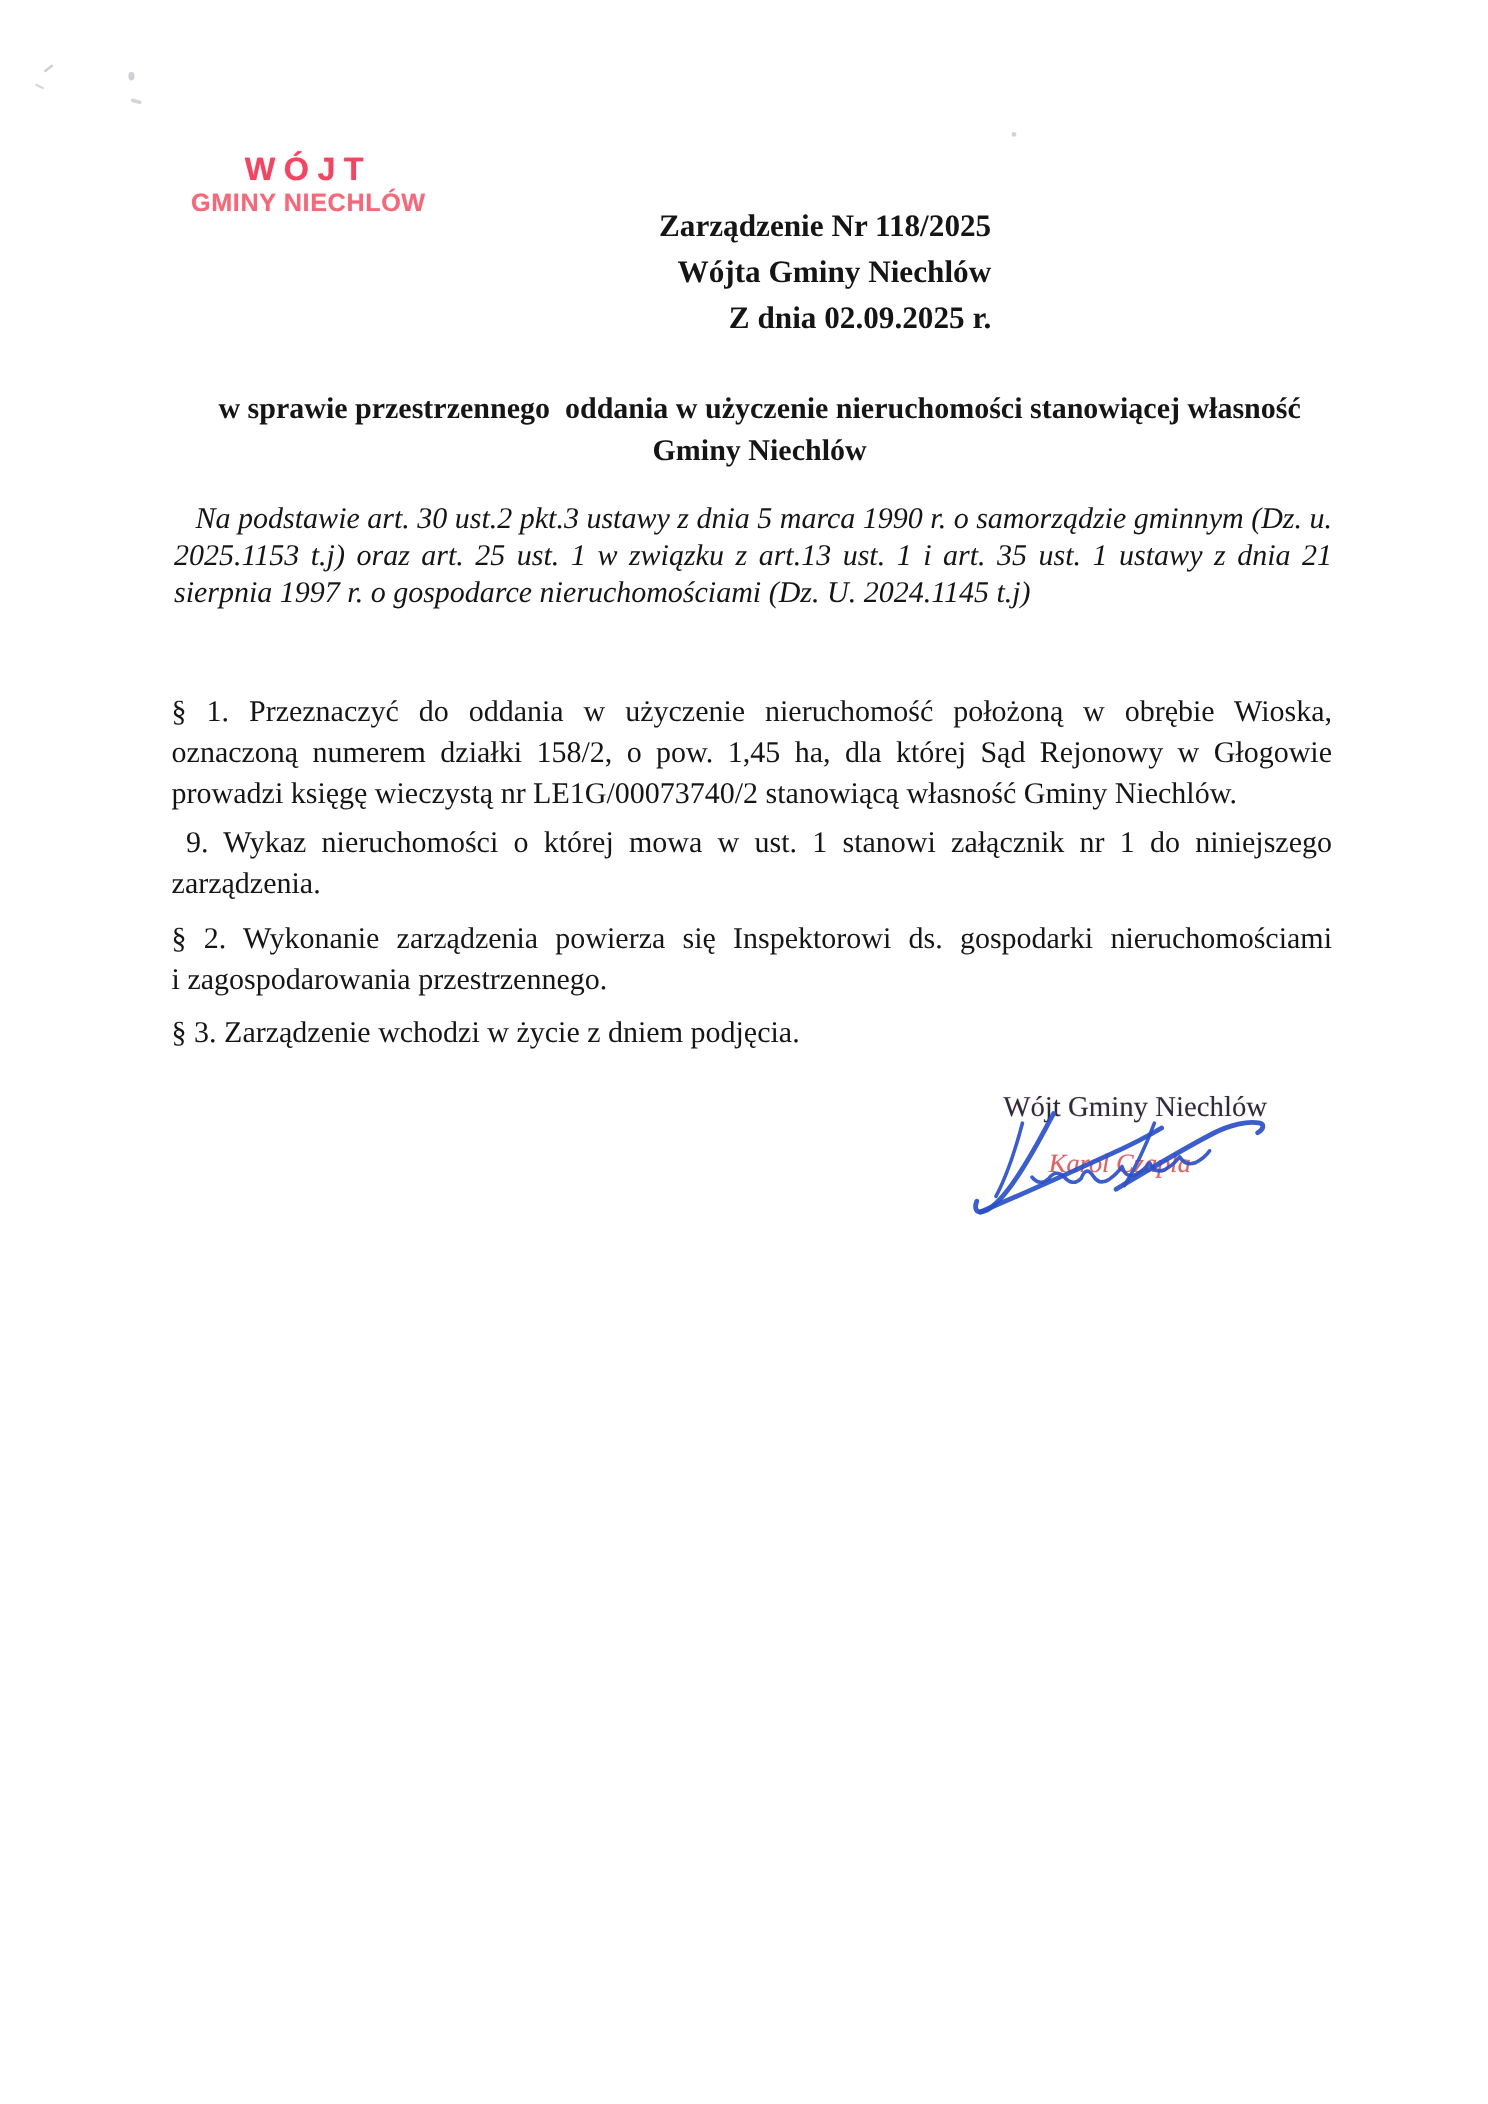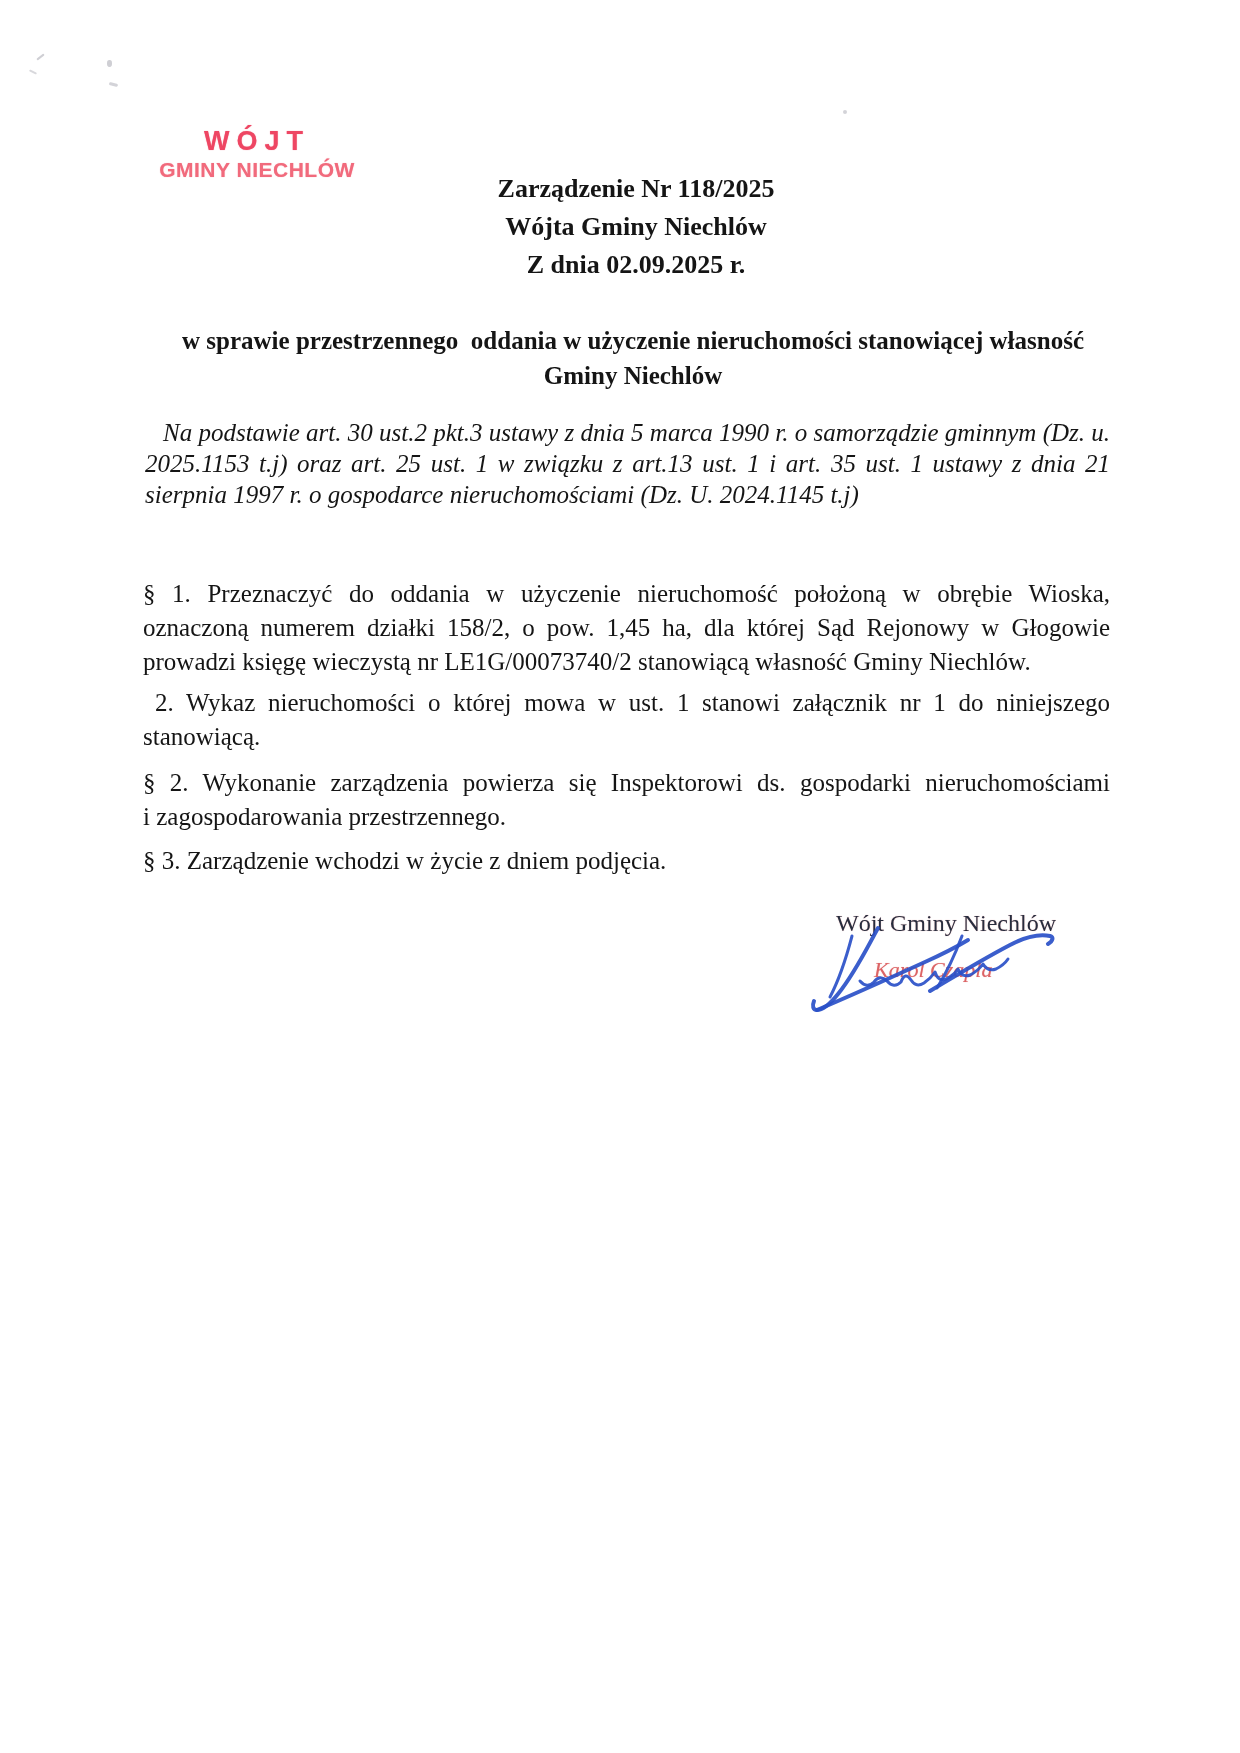--- a/index.html
+++ b/index.html
@@ -25,21 +25,21 @@
   .stamp { position: absolute; left: 148px; top: 126px; width: 218px; text-align: center;
            font-family: "Liberation Sans", sans-serif; }
   .stamp-l1 { font-size: 27px; font-weight: 700; letter-spacing: 7px; color: #ee4663;
               text-shadow: 0 0 1px rgba(238,70,99,.65); }
   .stamp-l2 { font-size: 21px; font-weight: 600; letter-spacing: .5px; color: #f16a7c;
               margin-top: 1px; text-shadow: 0 0 1px rgba(241,106,124,.55); }
 
   
   .tline { min-height: 1em; }
   .header-block { position: absolute; left: 446px; top: 170px; width: 380px;
-                  font-weight: 700; font-size: 26px; line-height: 38px; text-align: center; }
+                  font-weight: 700; font-size: 26px; line-height: 38px; text-align: right; }
   .subject-block { position: absolute; left: 133px; top: 323px; width: 1000px;
                    font-weight: 700; font-size: 25px; line-height: 35px; text-align: center; }
   .subject-block .tline { white-space: pre; }
   .legal-block { position: absolute; left: 145px; top: 417px; width: 965px;
                  font-style: italic; font-size: 25px; line-height: 31px; }
   .legal-block .tline:first-child { text-indent: 18px; }
   .body-block { position: absolute; left: 143px; width: 967px;
                 font-size: 25px; line-height: 34px; }
   .p1 { top: 577px; }
   .p2 { top: 686px; }
@@ -93,22 +93,22 @@
       <div class="tline">2025.1153 t.j) oraz art. 25 ust. 1  w związku z art.13 ust. 1 i art. 35 ust. 1 ustawy z dnia 21</div>
       <div class="tline">sierpnia 1997 r. o gospodarce nieruchomościami (Dz. U. 2024.1145 t.j)</div>
     </div>
 
   <div class="body-block p1 justify-lines">
       <div class="tline">§ 1. Przeznaczyć do oddania w użyczenie nieruchomość położoną w obrębie Wioska,</div>
       <div class="tline">oznaczoną numerem działki 158/2, o pow. 1,45 ha, dla której Sąd Rejonowy w Głogowie</div>
       <div class="tline">prowadzi księgę wieczystą nr LE1G/00073740/2 stanowiącą własność Gminy Niechlów.</div>
     </div>
   <div class="body-block p2 justify-lines">
-      <div class="tline">2. Wykaz nieruchomości o której mowa w ust. 1 stanowi załącznik nr 1 do niniejszego</div>
-      <div class="tline">stanowiącą.</div>
+      <div class="tline">9. Wykaz nieruchomości o której mowa w ust. 1 stanowi załącznik nr 1 do niniejszego</div>
+      <div class="tline">zarządzenia.</div>
     </div>
   <div class="body-block p3 justify-lines">
       <div class="tline">§ 2. Wykonanie zarządzenia powierza się Inspektorowi ds. gospodarki nieruchomościami</div>
       <div class="tline">i zagospodarowania przestrzennego.</div>
     </div>
   <div class="body-block p4">
       <div class="tline">§ 3. Zarządzenie wchodzi w życie z dniem podjęcia.</div>
     </div>
 
   <div class="sig-title">Wójt Gminy Niechlów</div>

